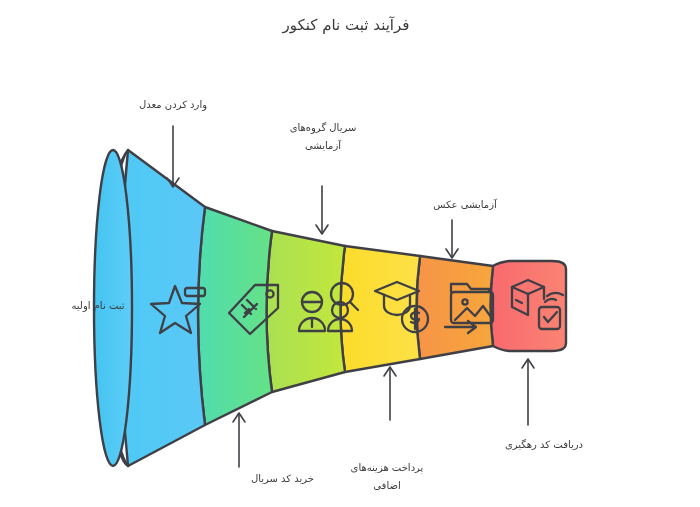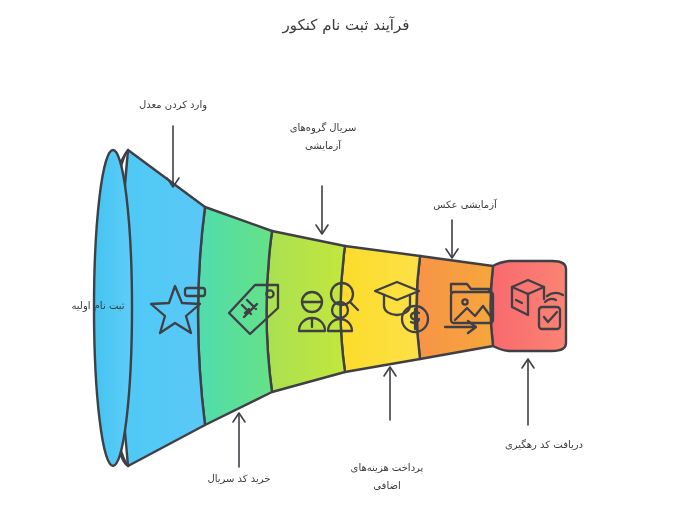--- a/index.html
+++ b/index.html
@@ -192,20 +192,20 @@
   <div class="label" style="left:0px; top:297px; width:120px;padding-left:38px;">ثبت نام اولیه</div>
 
   <div class="label" style="left:103px; top:96px; width:140px;">وارد کردن معدل</div>
 
   <div class="label" style="left:243px; top:119px; width:160px;">سریال گروه‌های
 آزمایشی</div>
 
   <div class="label" style="left:390px; top:196px; width:150px;">آزمایشی عکس</div>
 
 
-  <div class="label" style="left:164px; top:470px; width:150px;">خرید کد سریال</div>
+  <div class="label" style="left:164px; top:470px; width:150px;text-align:right;">خرید کد سریال</div>
 
   <div class="label" style="left:307px; top:423px; width:160px;margin-top:36px;">پرداخت هزینه‌های
 اضافی</div>
 
   <div class="label" style="left:456px; top:436px; width:176px;">دریافت کد رهگیری</div>
 
 </div>
 
 </body></html>

